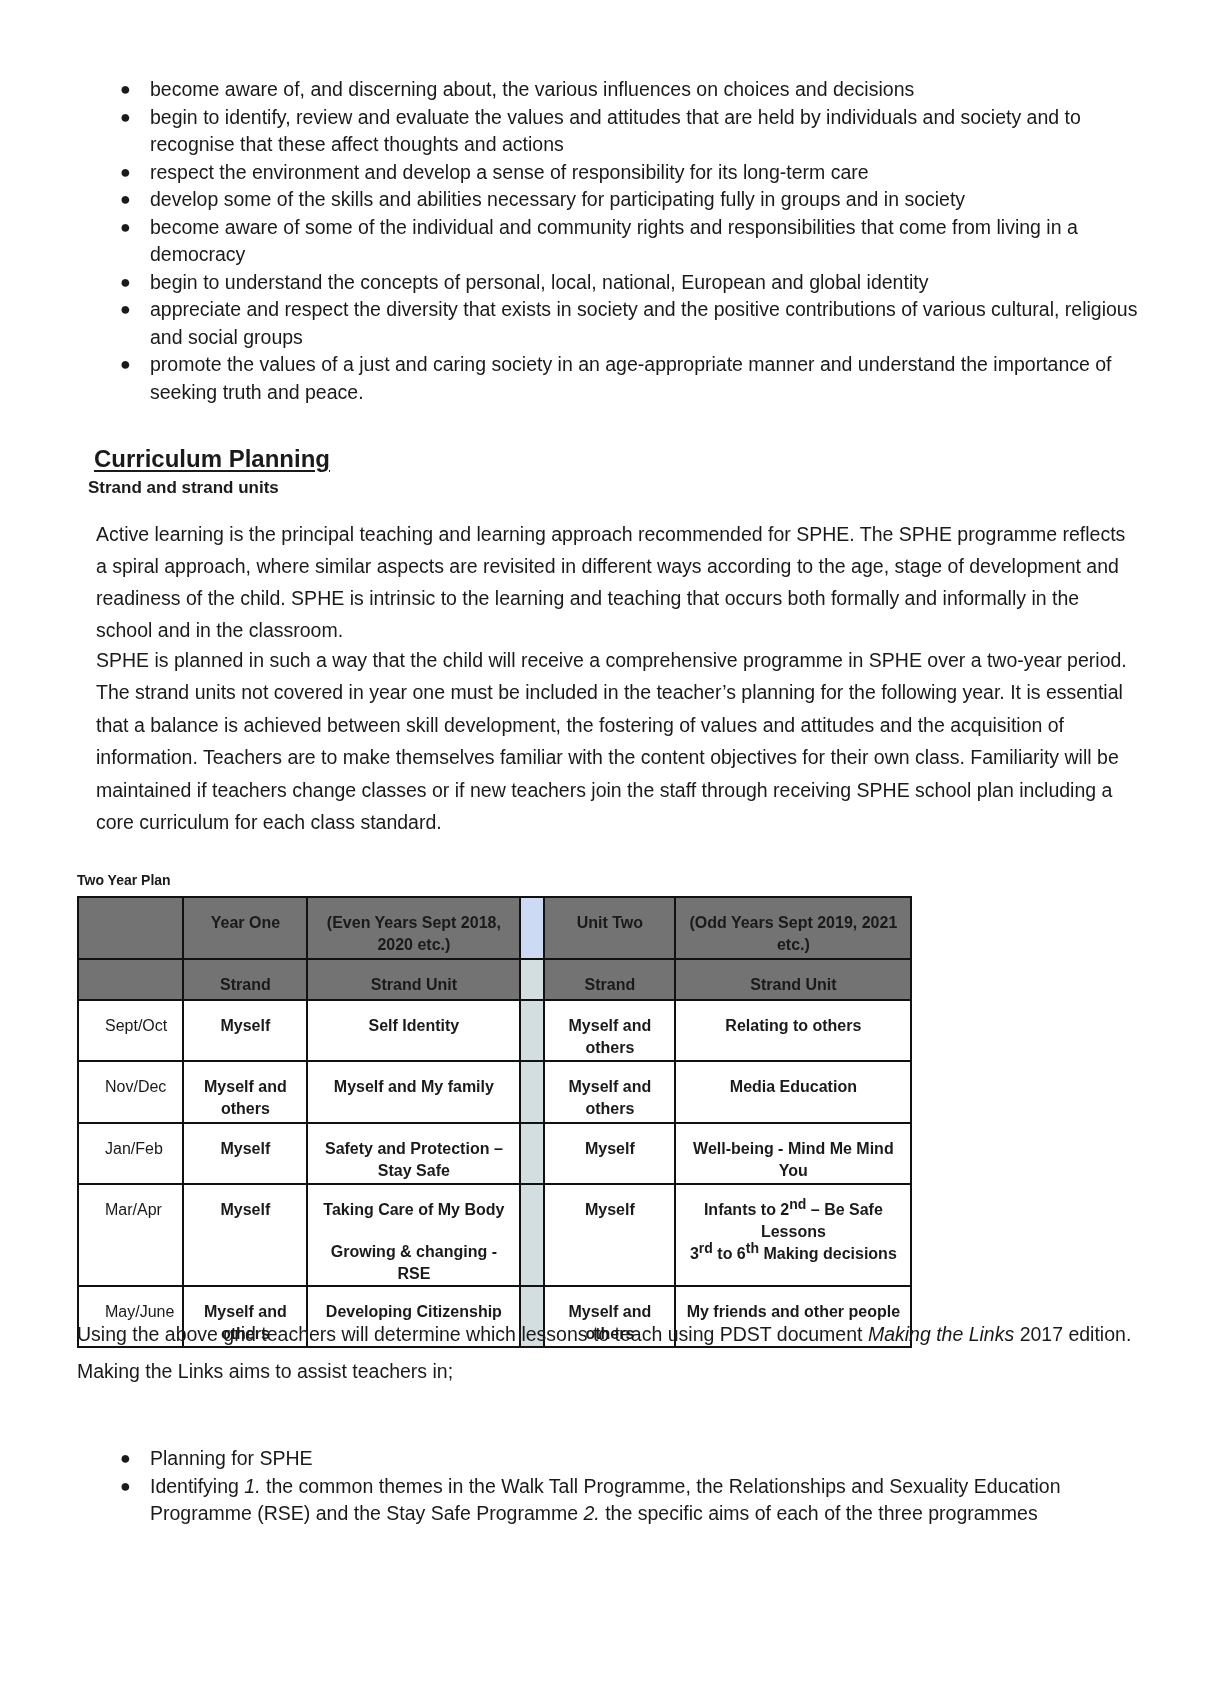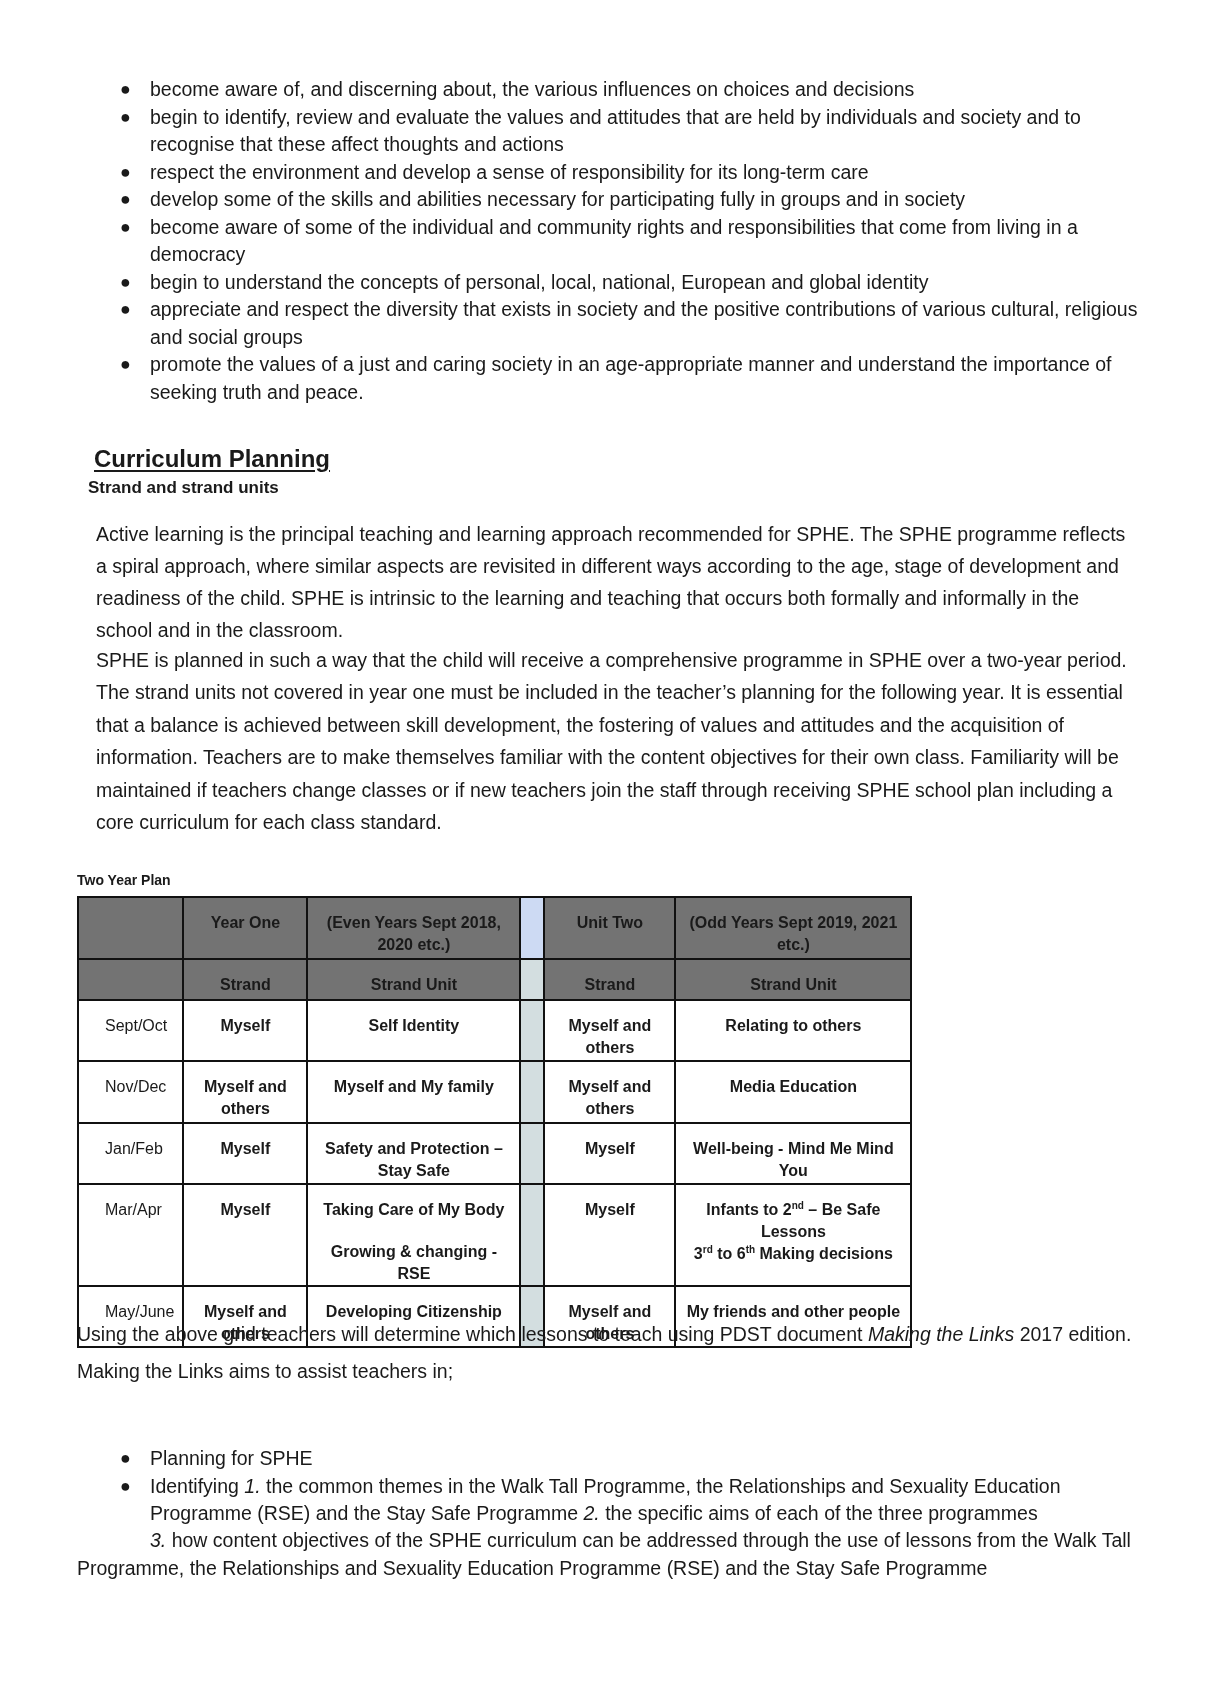--- a/index.html
+++ b/index.html
@@ -20,21 +20,21 @@
   #plan-title { left: 77px; top: 872px; font-size: 14px; }
   table.plan { position: absolute; left: 77px; top: 896px; border-collapse: collapse; table-layout: fixed;
                font-size: 16px; }
   table.plan td { border: 2px solid #111; text-align: center; vertical-align: top; padding: 14px 8px 0 8px;
                   line-height: 22px; font-weight: bold; }
   table.plan td.month { text-align: left; font-weight: normal; padding-left: 26px; }
   table.plan tr.hdr td { background: #737373; }
   table.plan td.sep { background: #d3dee0; padding: 0; }
   table.plan tr.hdr td.sep { background: #cddaf3; }
   table.plan tr.hdr2 td.sep { background: #d3dee0; }
-  .sup { font-size: 10px; vertical-align: super; line-height: 0; }
+  .sup { font-size: 14px; vertical-align: super; line-height: 0; }
   .gap { display:block; height: 20px; }
   #para3 { left: 77px; top: 1316px; width: 1060px; line-height: 37px; }
   #bottom-list { left: 77px; top: 1445px; width: 1080px; }
   #bottom-list li { padding-left: 73px; }
   #bottom-list li .dot { left: 43px; }
   #para4 { left: 77px; top: 1527px; width: 1090px; line-height: 27.5px; }
   #para4 .indent { padding-left: 73px; }
 </style>
 </head>
 <body>
@@ -135,15 +135,14 @@
   </tbody>
     </table>
 
   <div class="para" id="para3"><span>Using the above grid teachers will determine which lessons to teach using PDST document </span><em>Making the Links</em><span> 2017 edition. Making the Links aims to assist teachers in;</span></div>
 
   <ul class="bullets" id="bottom-list">
     <li><span class="dot">●</span><span>Planning for SPHE</span></li>
     <li><span class="dot">●</span><span>Identifying </span><em>1.</em><span>  the common themes in the Walk Tall Programme, the Relationships and Sexuality Education Programme (RSE) and the Stay Safe Programme </span><em>2.</em><span> the specific aims of each of the three programmes</span></li>
   </ul>
 
-  <div class="para" id="para4"><span class="indent"></span><em>3.</em><span> how content objectives of the SPHE curriculum can be addressed through the use of lessons from the Walk Tall Programme, the Relationships and Sexuality Education Programme (RSE) and the Stay Safe Programme</span></div>
 
 </div>
 
 </body></html>

